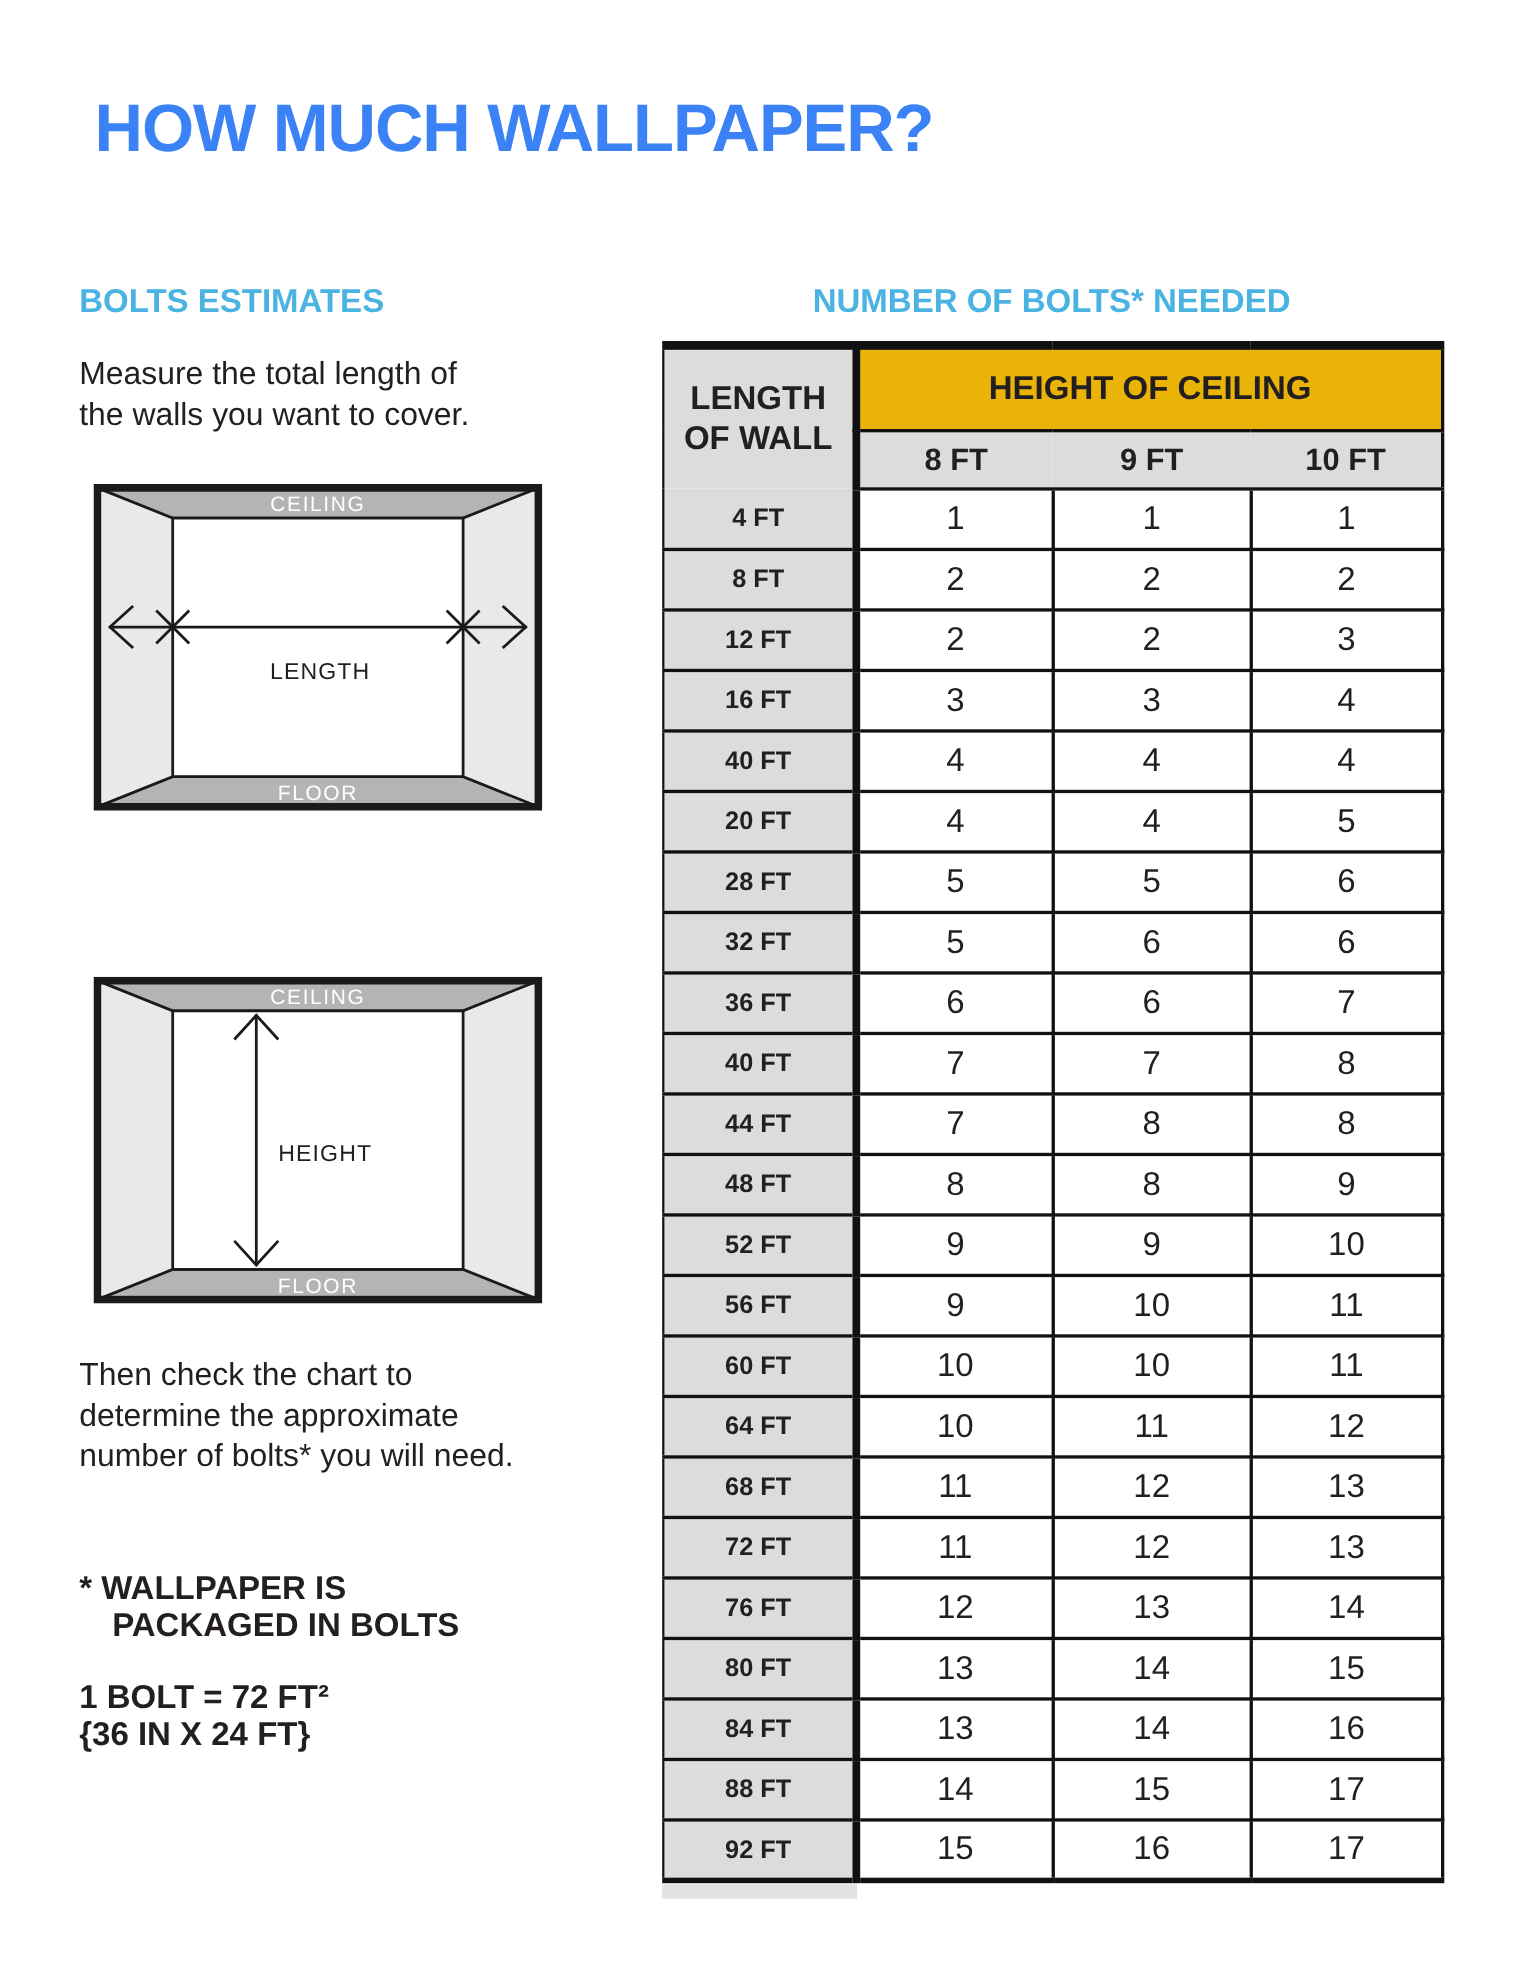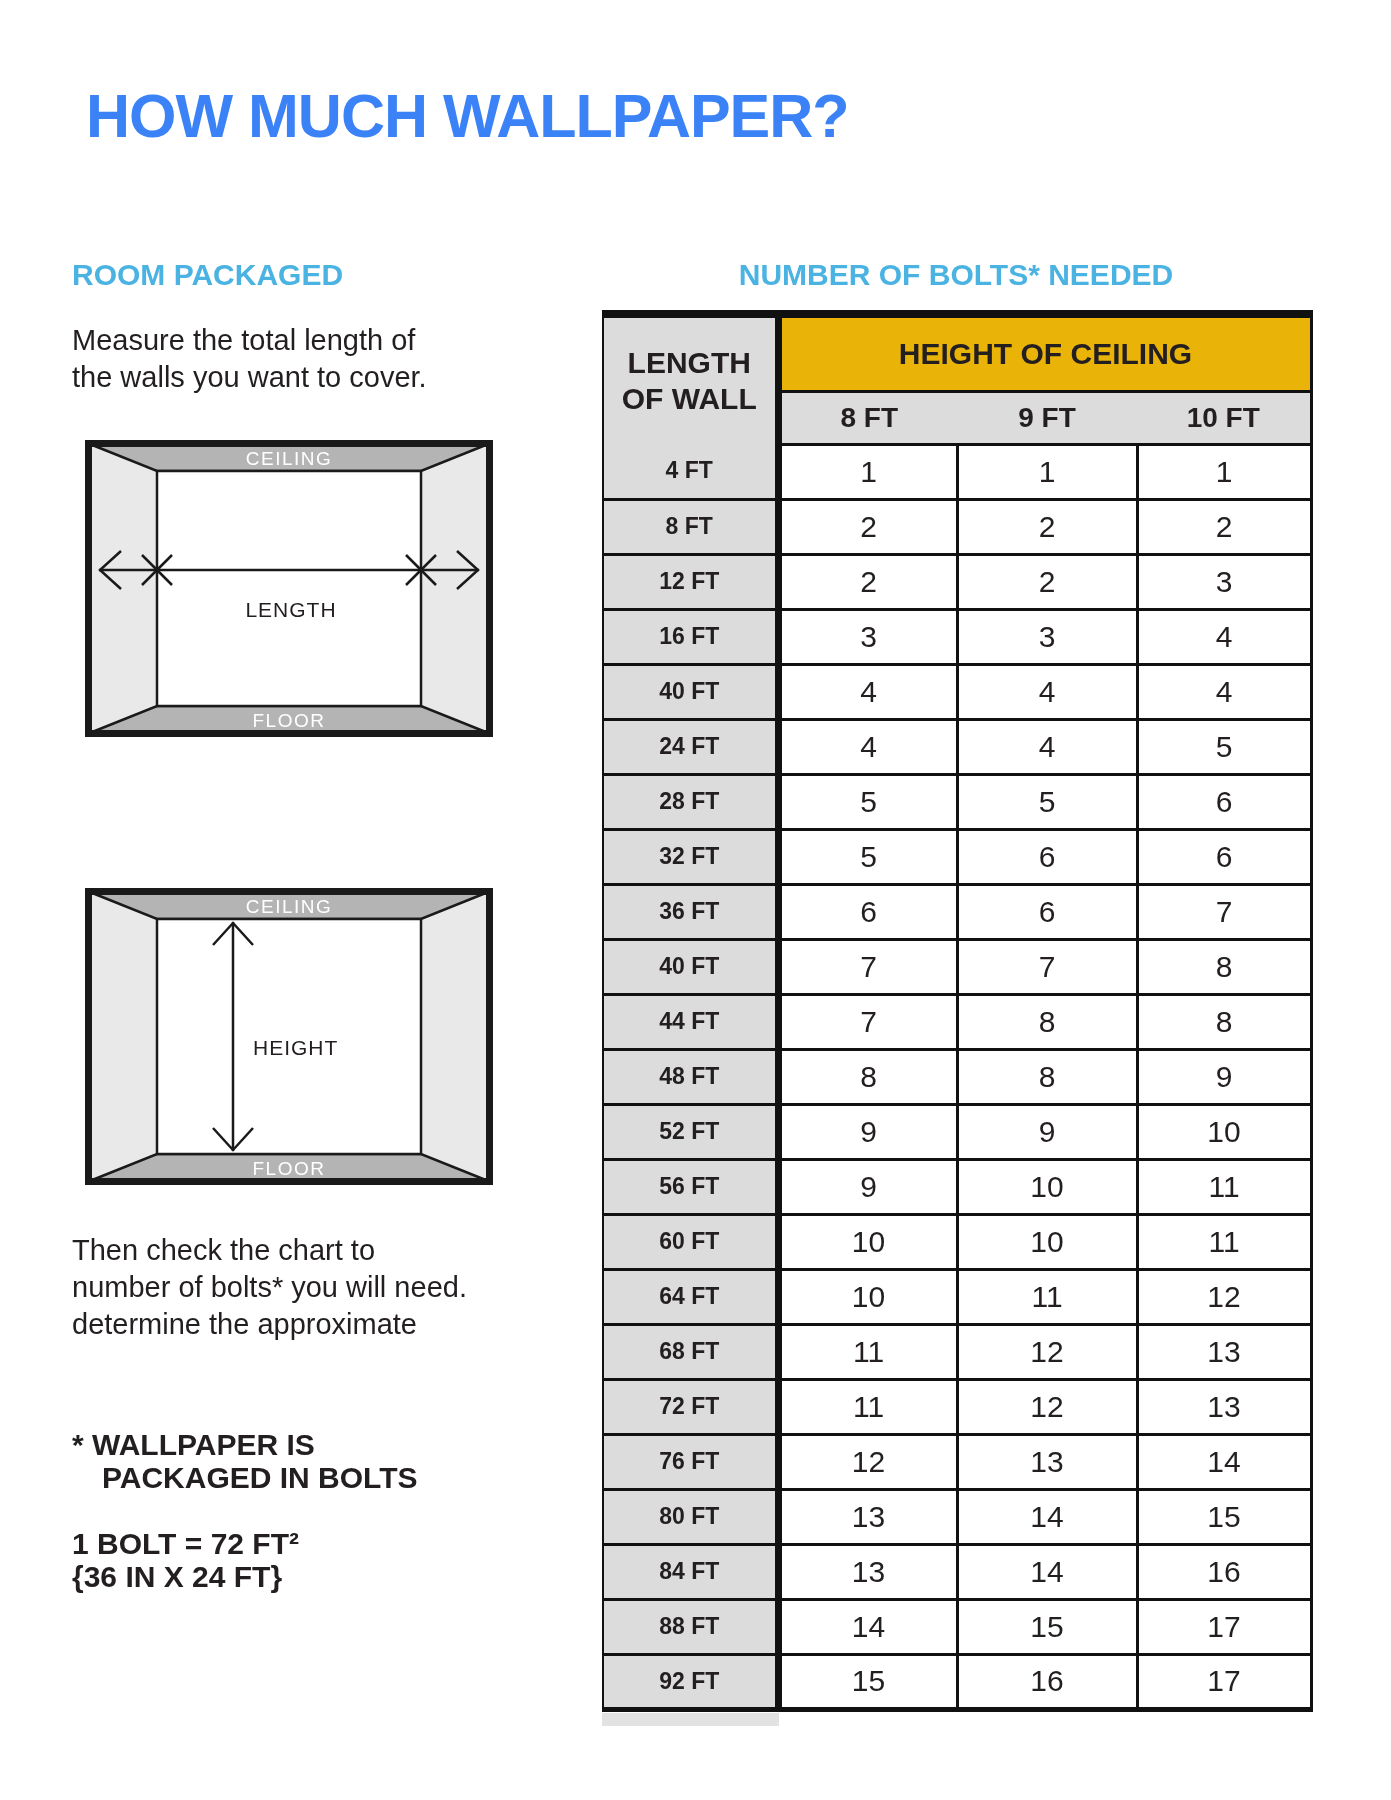--- a/index.html
+++ b/index.html
@@ -115,21 +115,21 @@
     background: #e2e2e2;
   }
 </style>
 </head>
 <body>
 
 <div class="page">
 
   <h1 class="page-title">HOW MUCH WALLPAPER?</h1>
 
-  <h2 class="section-heading heading-room">ROOM PACKAGED</h2>
+  <h2 class="section-heading heading-room">BOLTS ESTIMATES</h2>
 
   <div class="body-text p1">
     <div>Measure the total length of</div>
     <div>the walls you want to cover.</div>
   </div>
 
   <svg class="diagram diagram-1" viewBox="0 0 408 297">
     <rect x="3.5" y="3.5" width="401" height="290" fill="#e9e9e9"></rect>
     <polygon points="3.5,3.5 404.5,3.5 336,31 72,31" fill="#b4b4b4" stroke="#1a1a1a" stroke-width="2.5"></polygon>
     <polygon points="3.5,293.5 404.5,293.5 336,266 72,266" fill="#b4b4b4" stroke="#1a1a1a" stroke-width="2.5"></polygon>
@@ -161,22 +161,22 @@
       <polyline points="128,240 148,262 168,240"></polyline>
     </g>
     <text class="band-label" x="204" y="24.5" text-anchor="middle">CEILING</text>
     <text class="band-label" x="204" y="287" text-anchor="middle">FLOOR</text>
     <text class="measure-label" x="168" y="167" text-anchor="start">HEIGHT</text>
     <rect x="3.5" y="3.5" width="401" height="290" fill="none" stroke="#1a1a1a" stroke-width="7"></rect>
   </svg>
 
   <div class="body-text p3">
     <div>Then check the chart to</div>
+    <div>determine the approximate</div>
     <div>number of bolts* you will need.</div>
-    <div>determine the approximate</div>
   </div>
 
   <div class="footnote">
     <div><span>*</span> <span>WALLPAPER IS</span></div>
     <div class="indented">PACKAGED IN BOLTS</div>
   </div>
 
   <div class="bolt-info">
     <div>1 BOLT = 72 FT²</div>
     <div>{36 IN X 24 FT}</div>
@@ -230,21 +230,21 @@
           <td>3</td>
           <td>4</td>
         </tr>
         <tr>
           <th class="rowhead">40 FT</th>
           <td>4</td>
           <td>4</td>
           <td>4</td>
         </tr>
         <tr>
-          <th class="rowhead">24 FT</th>
+          <th class="rowhead">20 FT</th>
           <td>4</td>
           <td>4</td>
           <td>5</td>
         </tr>
         <tr>
           <th class="rowhead">28 FT</th>
           <td>5</td>
           <td>5</td>
           <td>6</td>
         </tr>

